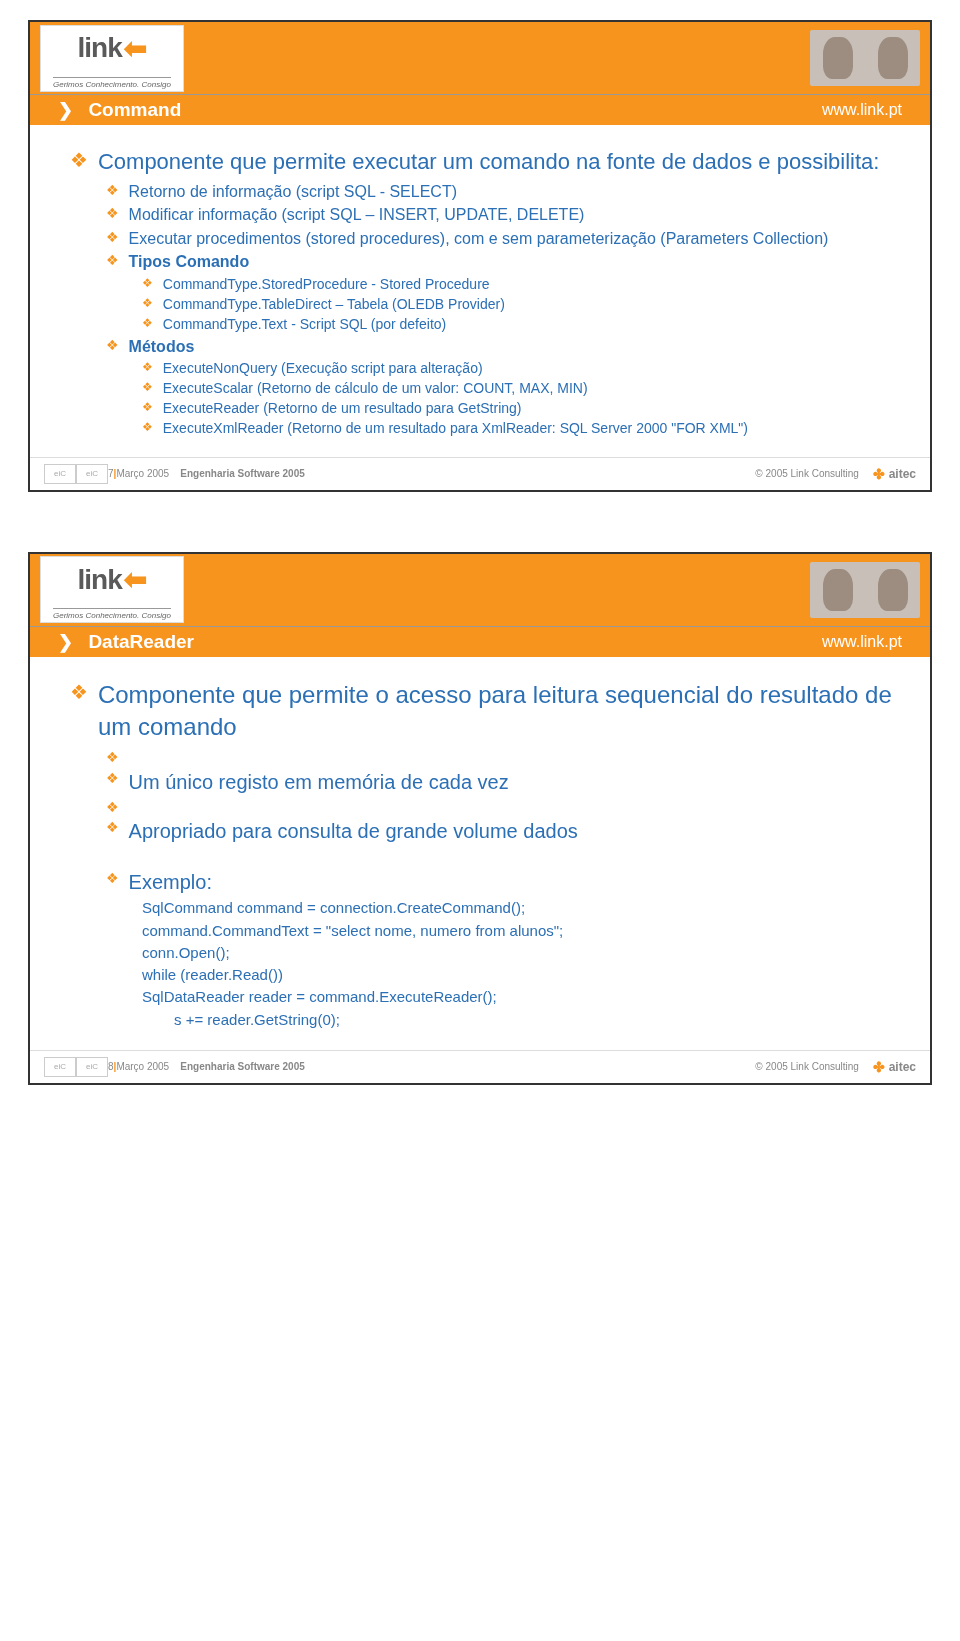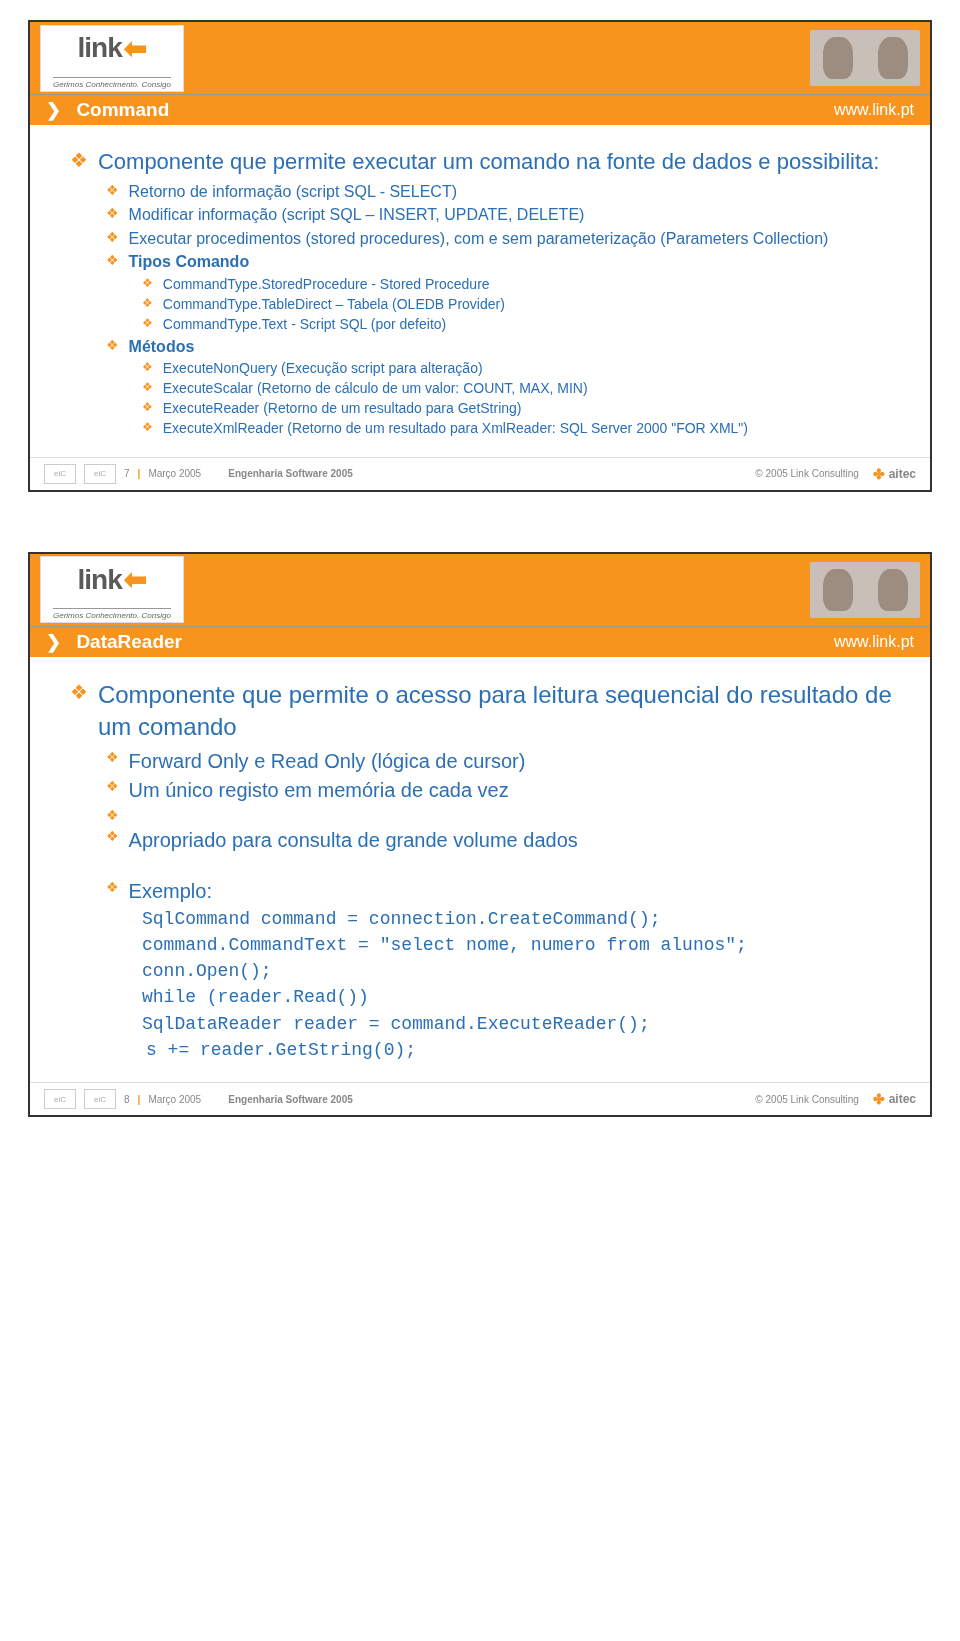--- a/index.html
+++ b/index.html
@@ -69,21 +69,21 @@
     background: #8a7868;
     border-radius: 40% 40% 30% 30%;
     opacity: 0.7;
   }
   .title-bar {
     background: #f7941e;
     color: #fff;
     display: flex;
     align-items: center;
     justify-content: space-between;
-    padding: 4px 16px;
+    padding: 4px 28px;
     font-weight: bold;
     font-size: 19px;
   }
   .title-bar .chev {
     margin-right: 10px;
     font-size: 18px;
   }
   .title-right {
     font-size: 16px;
     font-weight: normal;
@@ -114,34 +114,34 @@
   .lvl3 {
     margin: 1px 0 1px 72px;
     color: #2b6fb5;
     font-size: 14px;
     display: flex;
   }
   .lvl3 .b { color: #f7941e; margin-right: 10px; font-size: 12px; }
   .code-line {
     margin: 2px 0 2px 72px;
     color: #2b6fb5;
-    font-size: 18px;
-    font-family: Liberation Mono, monospace;
-  }
-  .code-line.indent { margin-left: 76px; }
+    font-size: 15px;
+    font-family: Liberation Sans, sans-serif;
+  }
+  .code-line.indent { margin-left: 104px; }
   .footer {
     display: flex;
     align-items: center;
     justify-content: space-between;
     padding: 6px 14px;
     border-top: 1px solid #ddd;
     font-size: 10px;
     color: #888;
   }
-  .footer-left { display: flex; align-items: center; gap: 8px; }
+  .footer-left { display: flex; align-items: center; }
   .eic-badge {
     width: 30px; height: 18px; border: 1px solid #ccc; font-size: 8px;
     display: flex; align-items: center; justify-content: center; color: #aaa;
   }
   .pg-sep { color: #f7941e; font-weight: bold; }
   .aitec {
     font-size: 12px; font-weight: bold; color: #888;
     display: flex; align-items: center; gap: 4px;
   }
   .aitec .dots { color: #f7941e; font-size: 14px; }
@@ -270,21 +270,20 @@
     <span class="title-right">www.link.pt</span>
   </div>
 
   <div class="content large">
     <div class="lvl1">
       <span class="b">❖</span>
       <span>Componente que permite o acesso para leitura sequencial do resultado de um comando</span>
     </div>
     <div class="lvl2">
         <span class="b">❖</span>
-        <span>Forward Only e Read Only (lógica de cursor)</span>
       </div>
     <div class="lvl2">
         <span class="b">❖</span>
         <span>Um único registo em memória de cada vez</span>
       </div>
     <div class="lvl2">
         <span class="b">❖</span>
       </div>
     <div class="lvl2">
         <span class="b">❖</span>

